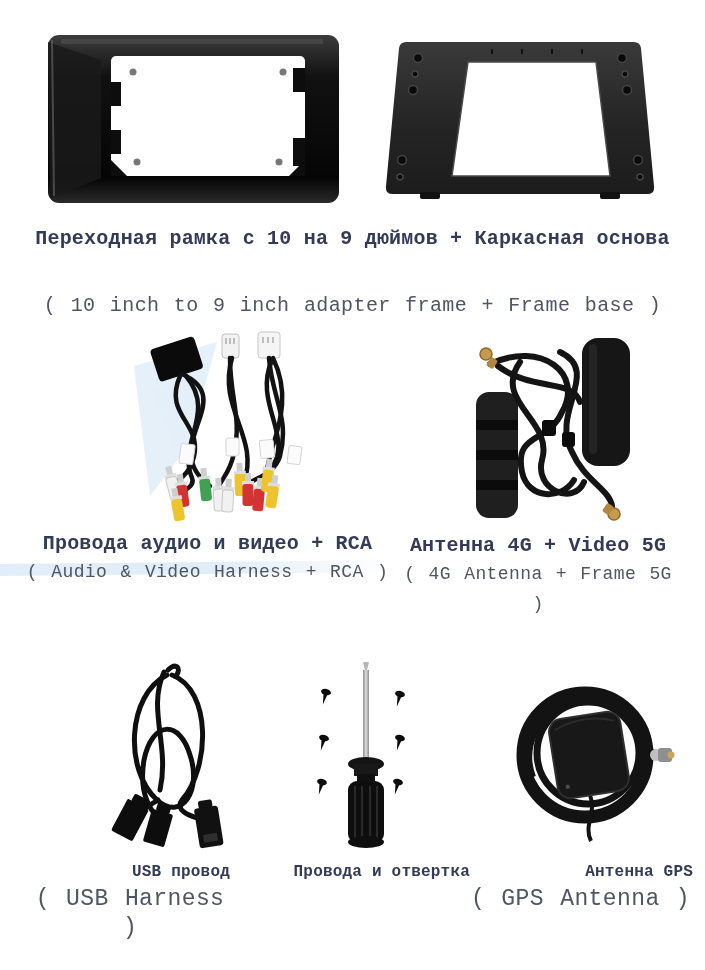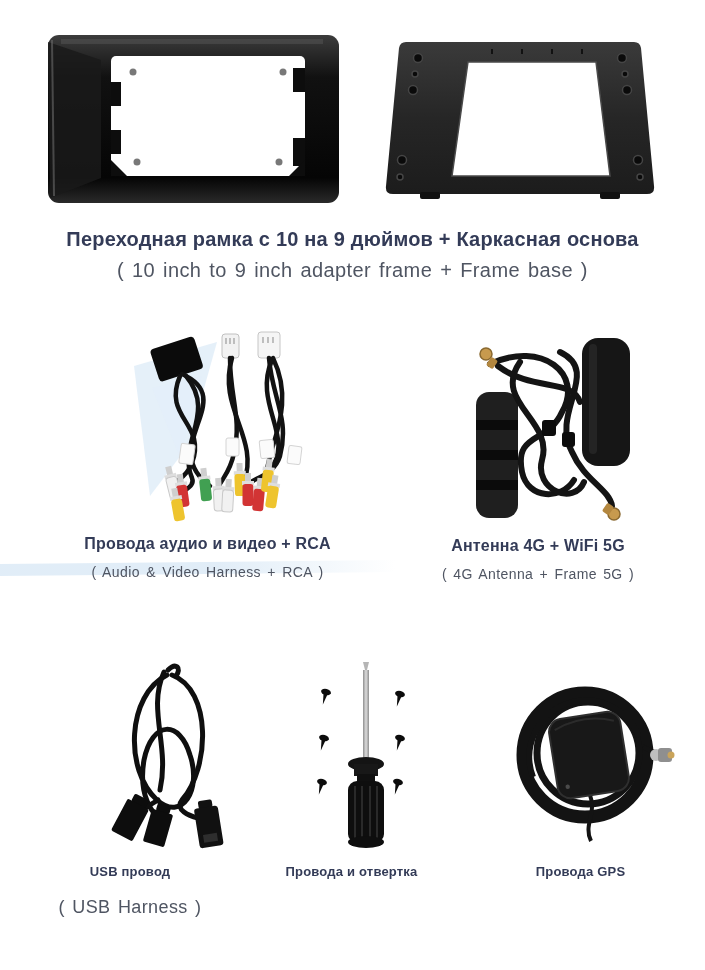--- a/index.html
+++ b/index.html
@@ -1,39 +1,39 @@
 <!DOCTYPE html>
 <html style="--background: #ffffff; --title-text: #333b57; --subtitle-text: #4f5562; --watermark-blue: #d7e7f5; --frame-black: #0d0d0d; --frame-gray: #2b2b2b; --rca-white: #f1f1f1; --rca-red: #d23434; --rca-yellow: #eec42e; --rca-green: #41a052; --connector-gold: #c79a4e;"><head>
 <meta charset="utf-8">
 <style>
   html,body { margin:0; padding:0; background:#e8e8e8; }
   .canvas {
     position:relative; width:705px; height:970px; margin:0 auto;
     background: var(--background, #ffffff);
-    font-family:Liberation Sans, sans-serif;
+    font-family:Liberation Mono, monospace;
     overflow:hidden;
   }
   .photo { position:absolute; }
   .photo svg { width:100%; height:100%; display:block; }
 
   .caption { position:absolute; text-align:center; }
   .cap-ru {
     font-weight:700; color:var(--title-text,#333b57);
-    font-size:16px; line-height:26px; letter-spacing:.2px;
+    font-size:20px; line-height:26px; letter-spacing:.2px;
   }
   .cap-en {
     font-weight:400; color:var(--subtitle-text,#4f5562);
-    font-size:14px; line-height:30px; letter-spacing:.4px; word-spacing:2px;
+    font-size:18px; line-height:30px; letter-spacing:.4px; word-spacing:2px;
   }
-  .caption.small .cap-ru { font-size:13px; }
-  .caption.small .cap-en { font-size:18px; line-height:29px;margin-top:8px; }
+  .caption.small .cap-ru { font-size:16px;text-align:right; }
+  .caption.small .cap-en { font-size:23px; line-height:29px; }
 
   .title-block { position:absolute; left:0; top:224px; width:705px; text-align:center; }
   .title-block .cap-ru { font-size:20px; line-height:30px; }
-  .title-block .cap-en { font-size:20px; line-height:32px; }
+  .title-block .cap-en { font-size:20px; line-height:32px;margin-top:36px; }
 
   .watermark-stripe {
     position:absolute; left:0; top:562px; width:395px; height:12px;
     background:linear-gradient(to right, var(--watermark-blue,#d7e7f5) 55%, rgba(215,231,245,0));
     opacity:.75; transform:skewY(-.6deg); pointer-events:none;
   }
 </style>
 </head>
 <body>
 
@@ -228,21 +228,21 @@
   </div>
 
   <div class="watermark-stripe"></div>
 
   <div class="caption" style="left:20px;top:531px;width:375px;">
     <div class="cap-ru">Провода аудио и видео + RCA</div>
     <div class="cap-en">( Audio &amp; Video Harness + RCA )</div>
   </div>
 
   <div class="caption" style="left:403px;top:533px;width:270px;">
-    <div class="cap-ru">Антенна 4G + WiFi 5G</div>
+    <div class="cap-ru">Антенна 4G + Video 5G</div>
     <div class="cap-en">( 4G Antenna + Frame 5G )</div>
   </div>
 
   <div class="photo" style="left:72px;top:650px;width:195px;height:205px;">
     <svg viewBox="0 0 195 205" xmlns="http://www.w3.org/2000/svg">
       <g fill="none" stroke="#0f0f0f" stroke-width="5" stroke-linecap="round">
         <path d="M95 25 C55 45 52 120 85 150 C110 172 130 140 118 105 C108 70 80 70 72 110 C66 145 80 165 92 172"></path>
         <path d="M100 25 C140 40 138 118 110 150 C102 160 118 166 126 168"></path>
         <path d="M92 22 C75 60 98 95 88 140"></path>
         <path d="M96 20 C104 12 110 18 104 26"></path>
@@ -338,16 +338,17 @@
   <div class="caption small" style="left:30px;top:859px;width:200px;">
     <div class="cap-ru">USB провод</div>
     <div class="cap-en">( USB Harness )</div>
   </div>
 
   <div class="caption small" style="left:233px;top:859px;width:237px;">
     <div class="cap-ru">Провода и отвертка</div>
   </div>
 
   <div class="caption small" style="left:468px;top:859px;width:225px;">
-    <div class="cap-ru">Провода GPS</div>
+    <div class="cap-ru">Антенна GPS</div>
+    <div class="cap-en">( GPS Antenna )</div>
   </div>
 
 </div>
 
 </body></html>

